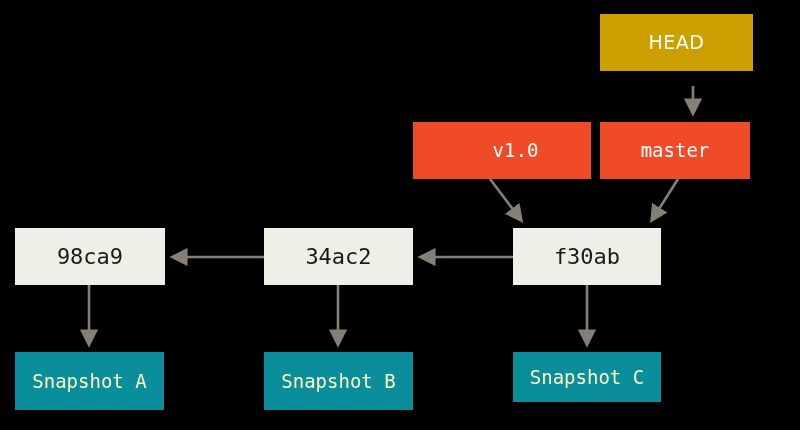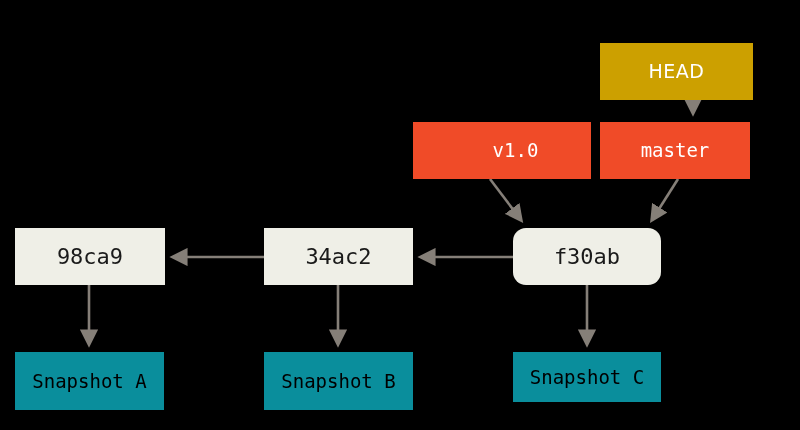--- a/index.html
+++ b/index.html
@@ -55,21 +55,21 @@
   
   .node-commit {
     background: #EFEFE7;
     color: #1A1A1A;
     font-family: "DejaVu Sans Mono", monospace;
     font-size: 22px;
   }
   
   .node-snapshot {
     background: #0A8E9C;
-    color: #000000;
+    color: #fef9c3;
     font-family: "DejaVu Sans Mono", monospace;
     font-size: 19px;
   }
 </style>
 </head>
 <body>
 
 <div id="canvas">
 
   <svg id="edge-layer" width="800" height="430" viewBox="0 0 800 430" xmlns="http://www.w3.org/2000/svg">
@@ -89,41 +89,41 @@
 
     <path class="edge" fill="none" stroke="#857F78" stroke-width="2.6" marker-end="url(#arrowhead)" d="M 264,257 L 173,257"></path>
 
     <path class="edge" fill="none" stroke="#857F78" stroke-width="2.6" marker-end="url(#arrowhead)" d="M 89,285 L 89,344"></path>
 
     <path class="edge" fill="none" stroke="#857F78" stroke-width="2.6" marker-end="url(#arrowhead)" d="M 338,285 L 338,344"></path>
 
     <path class="edge" fill="none" stroke="#857F78" stroke-width="2.6" marker-end="url(#arrowhead)" d="M 587,285 L 587,344"></path>
   </svg>
 
-  <div class="node node-head" style="left:600px; top:43px; width:153px; height:57px;">
+  <div class="node node-head" style="left:600px; top:14px; width:153px; height:57px;">
     <span class="node-label">HEAD</span>
   </div>
 
   <div class="node node-ref" style="left:413px; top:122px; width:178px; height:57px;padding-left:27px;">
     <span class="node-label">v1.0</span>
   </div>
 
   <div class="node node-ref" style="left:600px; top:122px; width:150px; height:57px;">
     <span class="node-label">master</span>
   </div>
 
   <div class="node node-commit" style="left:15px; top:228px; width:150px; height:57px;">
     <span class="node-label">98ca9</span>
   </div>
 
   <div class="node node-commit" style="left:264px; top:228px; width:149px; height:57px;">
     <span class="node-label">34ac2</span>
   </div>
 
-  <div class="node node-commit" style="left:513px; top:228px; width:148px; height:57px;border-radius:13px;">
+  <div class="node node-commit" style="left:513px; top:228px; width:148px; height:57px;">
     <span class="node-label">f30ab</span>
   </div>
 
   <div class="node node-snapshot" style="left:15px; top:352px; width:149px; height:58px;">
     <span class="node-label">Snapshot A</span>
   </div>
 
   <div class="node node-snapshot" style="left:264px; top:352px; width:149px; height:58px;align-items:center;">
     <span class="node-label">Snapshot B</span>
   </div>

